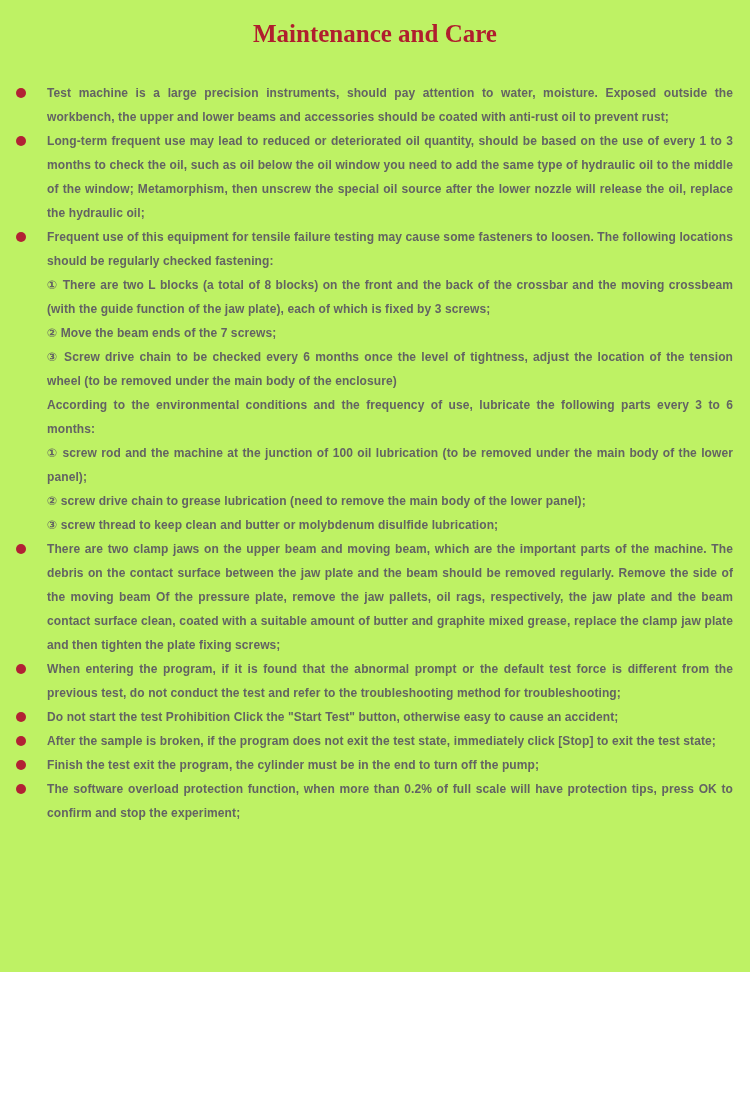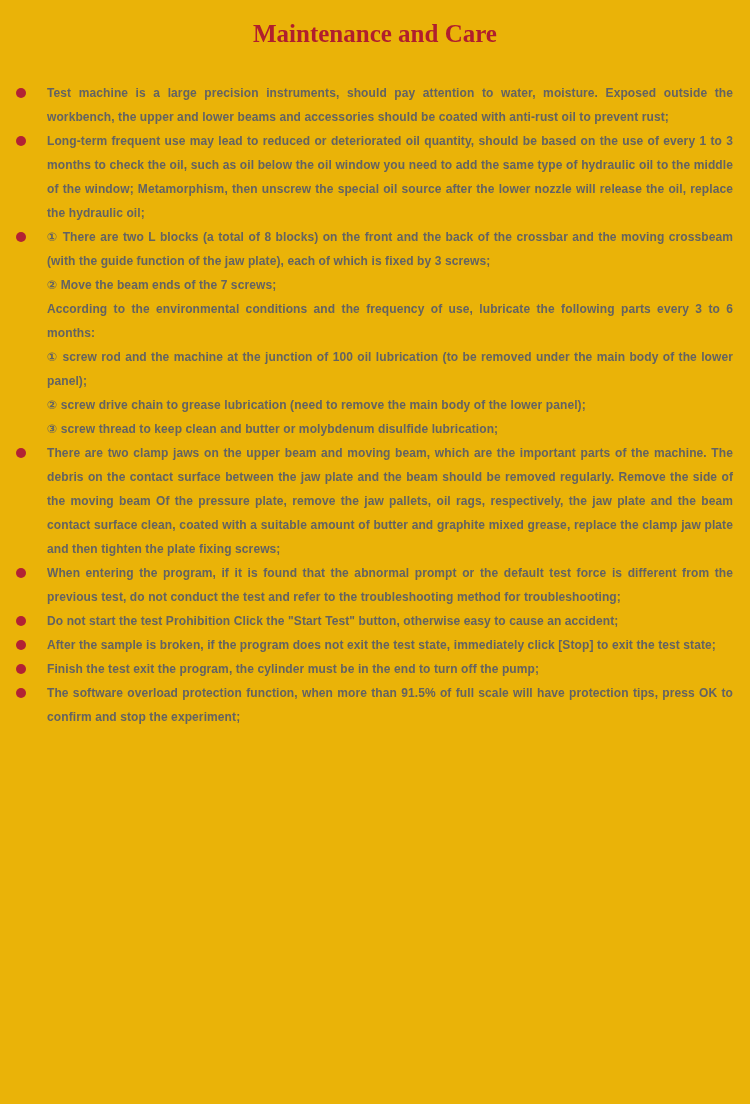--- a/index.html
+++ b/index.html
@@ -6,22 +6,22 @@
   html, body { margin: 0; padding: 0; }
   body {
     width: 750px;
     height: 1104px;
     background: #ffffff;
     font-family: "Liberation Sans", "DejaVu Sans", sans-serif;
     overflow: hidden;
   }
   .page {
     width: 750px;
-    height: 1104px;
-    background: #eab308;
+    height: 972px;
+    background: #bef264;
   }
   .page-title {
     margin: 0;
     padding-top: 18px;
     line-height: 32px;
     text-align: center;
     font-family: "Liberation Serif", "DejaVu Serif", serif;
     font-weight: bold;
     font-size: 25px;
     color: #b01e2e;
@@ -73,22 +73,24 @@
     <li>
       <span class="bullet"></span>
       <div class="item-body">
         <p>Long-term frequent use may lead to reduced or deteriorated oil quantity, should be based on the use of every 1 to 3 months to check the oil, such as oil below the oil window you need to add the same type of hydraulic oil to the middle of the window; Metamorphism, then unscrew the special oil source after the lower nozzle will release the oil, replace the hydraulic oil;</p>
       </div>
     </li>
 
     <li>
       <span class="bullet"></span>
       <div class="item-body">
+        <p>Frequent use of this equipment for tensile failure testing may cause some fasteners to loosen. The following locations should be regularly checked fastening:</p>
         <p>① There are two L blocks (a total of 8 blocks) on the front and the back of the crossbar and the moving crossbeam (with the guide function of the jaw plate), each of which is fixed by 3 screws;</p>
         <p>② Move the beam ends of the 7 screws;</p>
+        <p>③ Screw drive chain to be checked every 6 months once the level of tightness, adjust the location of the tension wheel (to be removed under the main body of the enclosure)</p>
         <p>According to the environmental conditions and the frequency of use, lubricate the following parts every 3 to 6 months:</p>
         <p>① screw rod and the machine at the junction of 100 oil lubrication (to be removed under the main body of the lower panel);</p>
         <p>② screw drive chain to grease lubrication (need to remove the main body of the lower panel);</p>
         <p>③ screw thread to keep clean and butter or molybdenum disulfide lubrication;</p>
       </div>
     </li>
 
     <li>
       <span class="bullet"></span>
       <div class="item-body">
@@ -120,19 +122,19 @@
     <li>
       <span class="bullet"></span>
       <div class="item-body">
         <p>Finish the test exit the program, the cylinder must be in the end to turn off the pump;</p>
       </div>
     </li>
 
     <li>
       <span class="bullet"></span>
       <div class="item-body">
-        <p>The software overload protection function, when more than 91.5% of full scale will have protection tips, press OK to confirm and stop the experiment;</p>
+        <p>The software overload protection function, when more than 0.2% of full scale will have protection tips, press OK to confirm and stop the experiment;</p>
       </div>
     </li>
 
 
   </ul>
 </div>
 
 </body></html>

